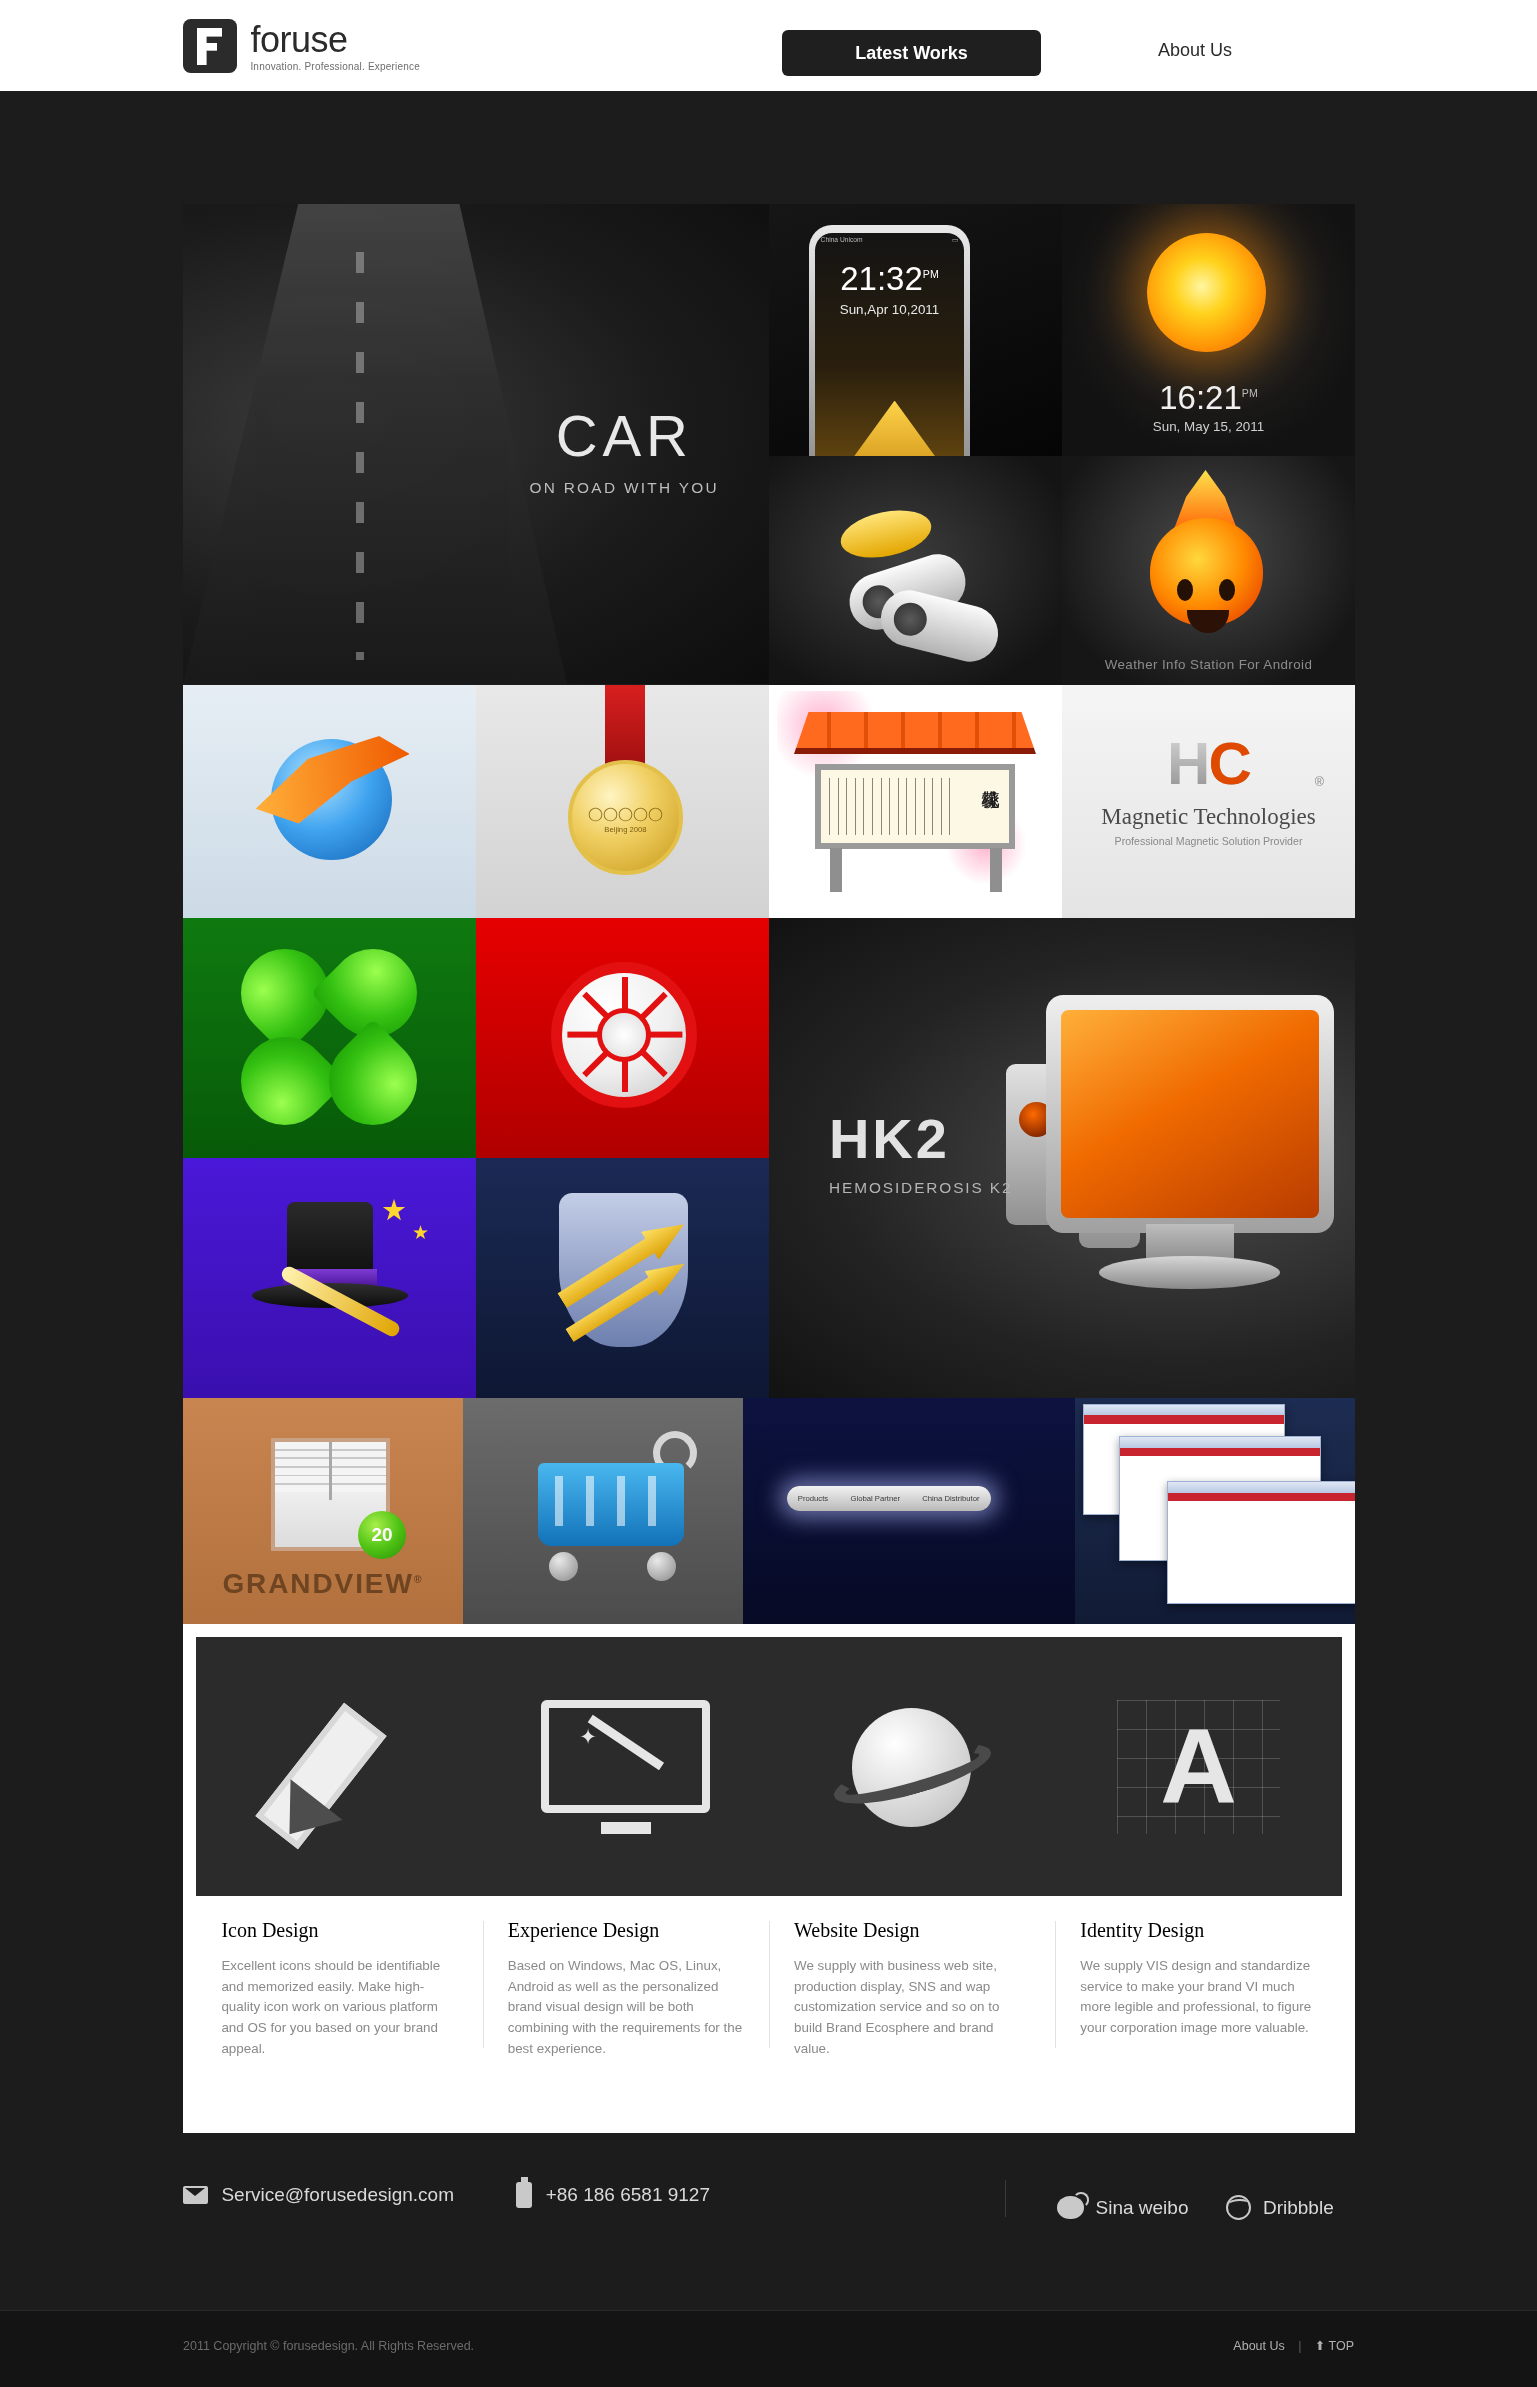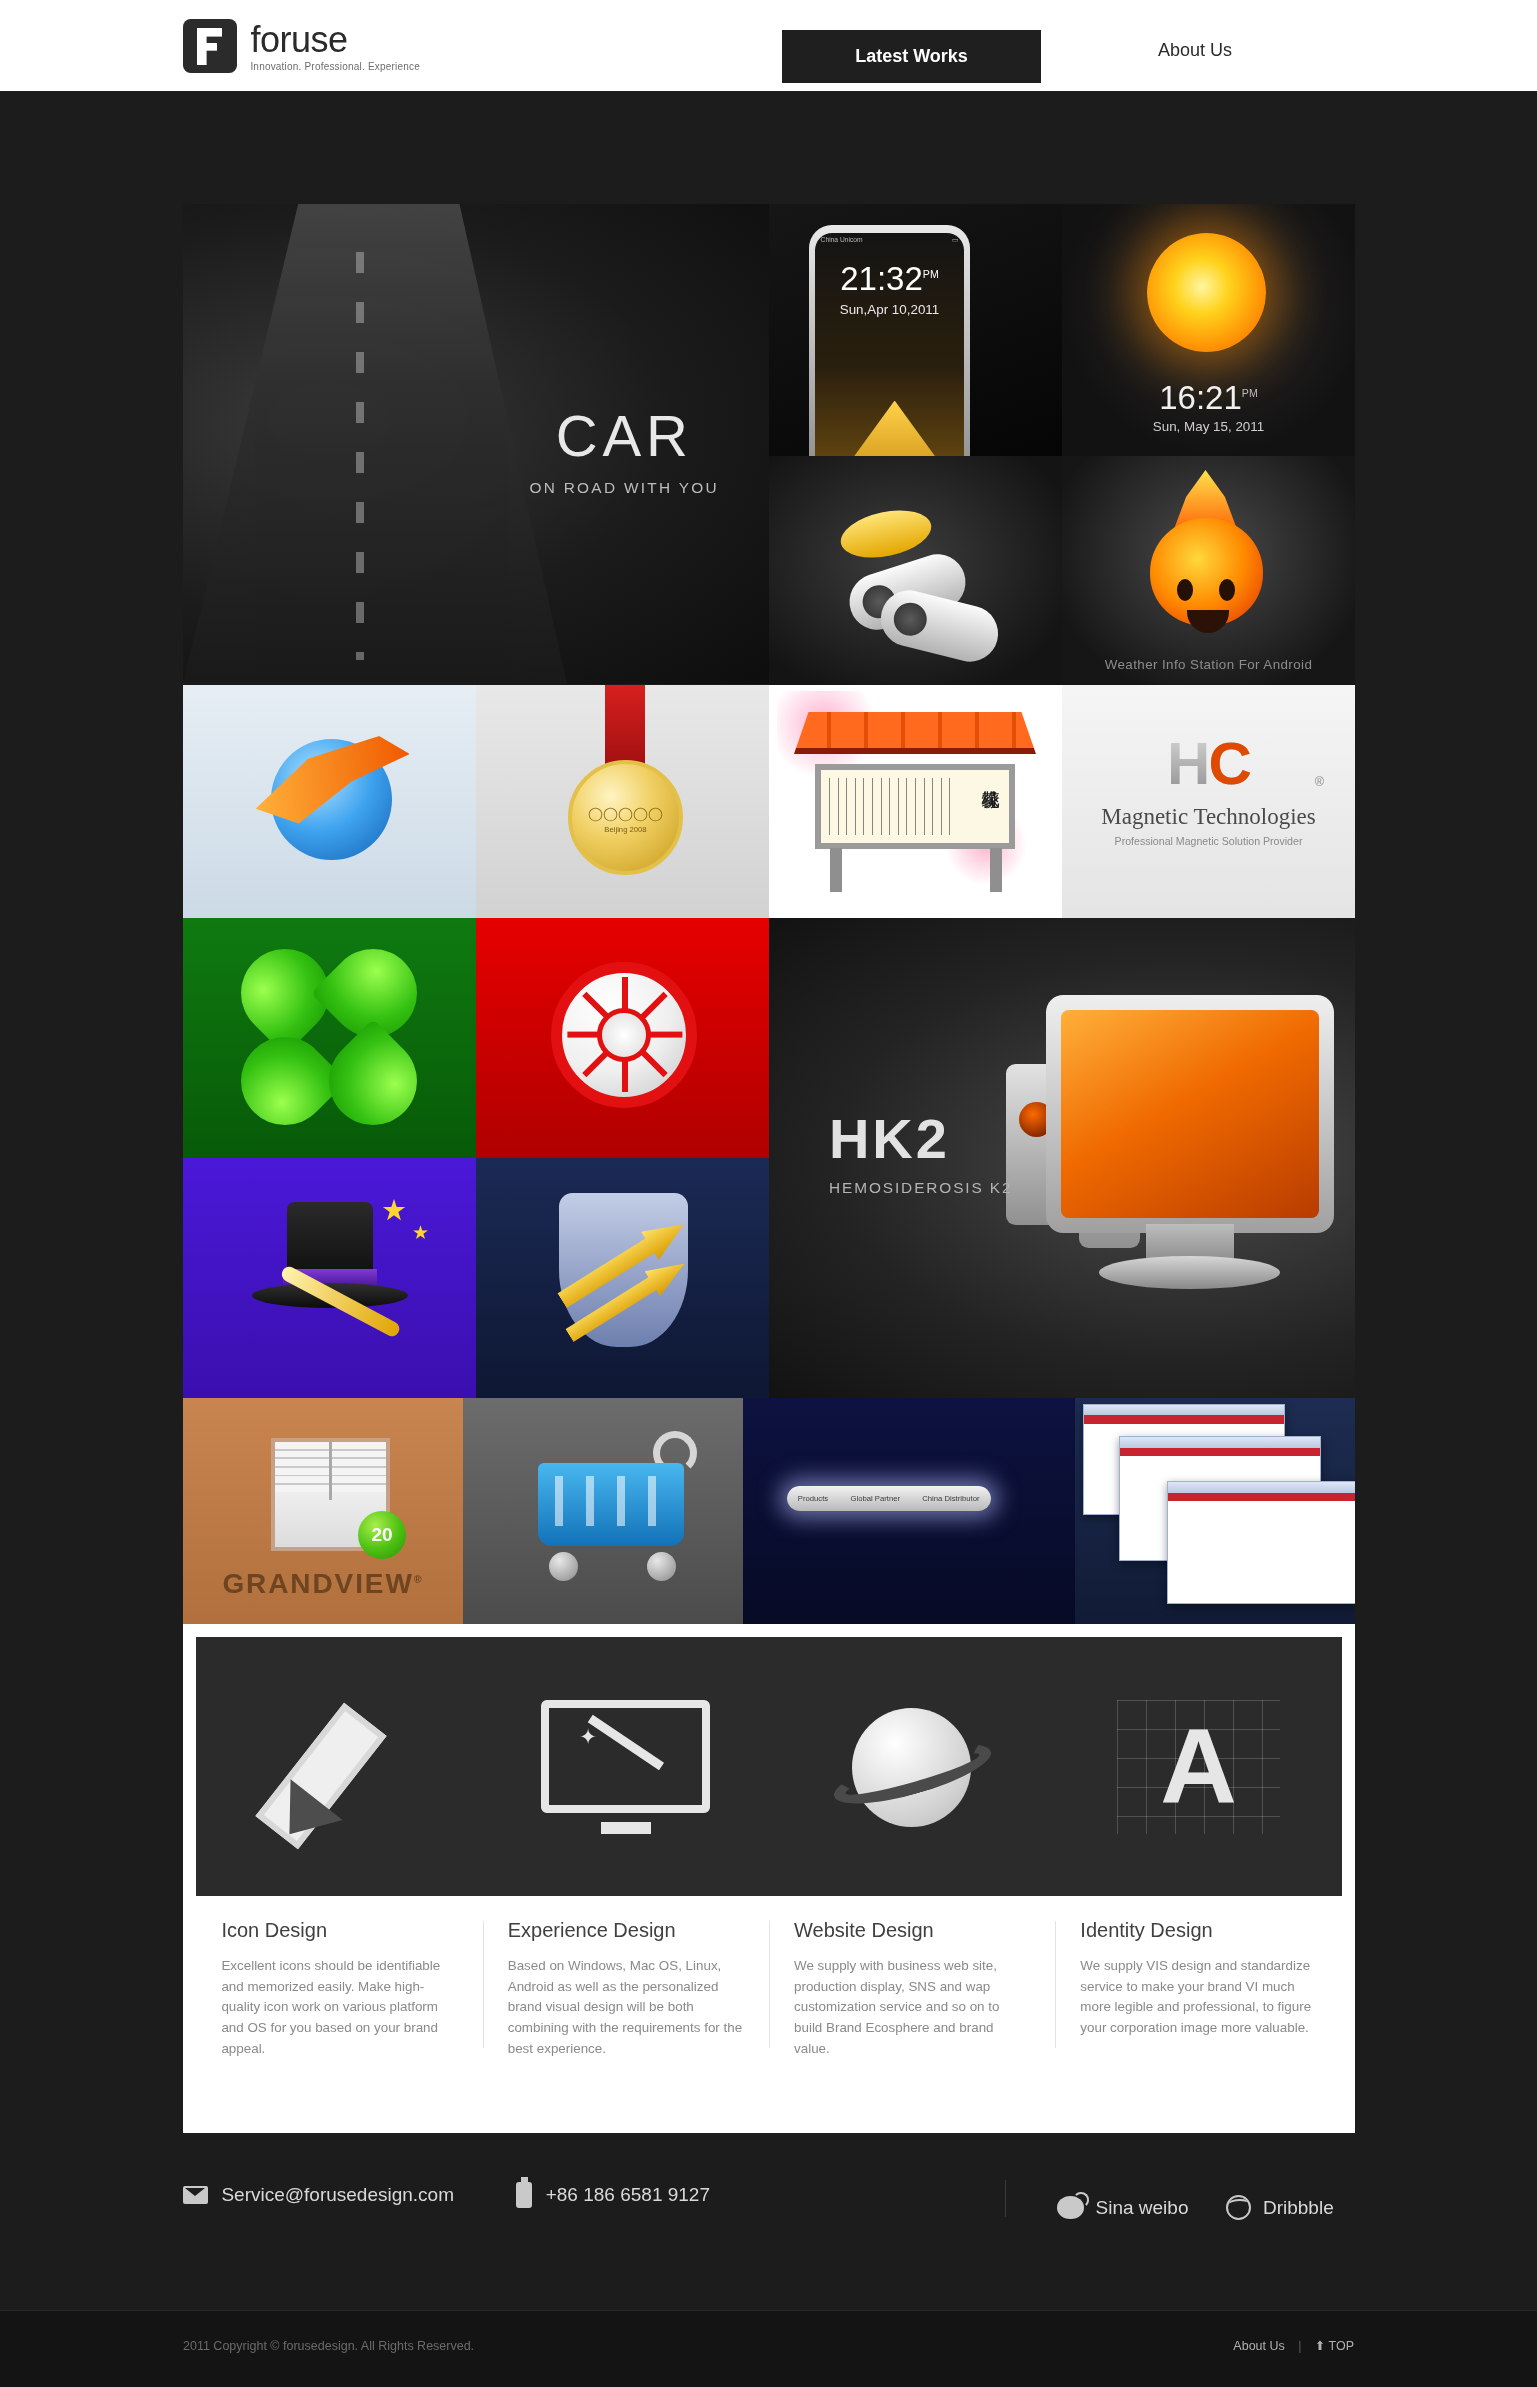--- a/index.html
+++ b/index.html
@@ -28,21 +28,21 @@
       linear-gradient(#fff,#fff) left 0 top 0/9.6px 37px no-repeat,
       linear-gradient(#fff,#fff) left 0 top 15.4px/20px 7.7px no-repeat;
   }
   .logo-text { margin-left: 13.4px; margin-top: 1.9px; }
   .logo-word { font-size: 36px; color: #2b2b2b; letter-spacing: -0.5px; line-height: 38px; font-weight: 400; }
   .logo-tag { font-size: 10px; color: #6d6d6d; letter-spacing: 0.2px; margin-top: 1.9px; }
 
   .nav { position: absolute; left: 0; top: 0; width: 1537px; height: 91px; }
   .nav-btn {
     position: absolute; left: 782px; top: 30px;
-    width: 259px; height: 53px; background: #1f1f1f; border-radius: 0;
+    width: 259px; height: 46px; background: #1f1f1f; border-radius: 6px;
     color: #ffffff; font-size: 18px; font-weight: bold;
     display: flex; align-items: center; justify-content: center;
     cursor: pointer;
   }
   .nav-link {
     position: absolute; left: 1158px; top: 40px;
     font-size: 18px; color: #2b2b2b; cursor: pointer;
   }
 
   
@@ -325,21 +325,21 @@
     position:absolute; left: 183px; top: 1624px; width: 1172px; height: 509px;
     background:#ffffff; padding: 13.4px;
   }
   .services-band { height: 259px; background:#2b2b2b; display:flex; }
   .svc-ico { flex: 1; display:flex; align-items:center; justify-content:center; }
   .svc-cols { display:flex; padding-top: 23px; }
   .svc-col { flex: 1; padding: 0 25px; position: relative; }
   .svc-col + .svc-col::before {
     content:""; position:absolute; left: 0; top: 1.9px; bottom: 11.5px; width: 1px; background:#e2e2e2;
   }
-  .svc-title { font-size: 20px; color:#404040; margin-bottom: 13.4px; }
+  .svc-title { font-size: 20px; color:#000000; margin-bottom: 13.4px; font-family: Liberation Serif, serif; }
   .svc-desc { font-size: 13.4px; line-height: 1.55; color:#8a8a8a; }
 
   
   .ico-pencil { width: 154px; height: 144px; position:relative; transform: rotate(0deg); }
   .ico-pencil .shaft { position:absolute; left: 31px; top: 9.6px; width: 54px; height: 144px;
     background:#efefef; border: 6.7px solid #d8d8d8; transform: rotate(38deg); transform-origin: 50% 50%; }
   .ico-pencil .tip { position:absolute; left: 7.7px; top: 100px; width: 0; height:0;
     border-left: 33px solid transparent; border-right: 33px solid transparent; border-top: 44px solid #4d4d4d;
     transform: rotate(38deg); }
   .ico-monitor { width: 169px; height: 134px; position:relative; }

